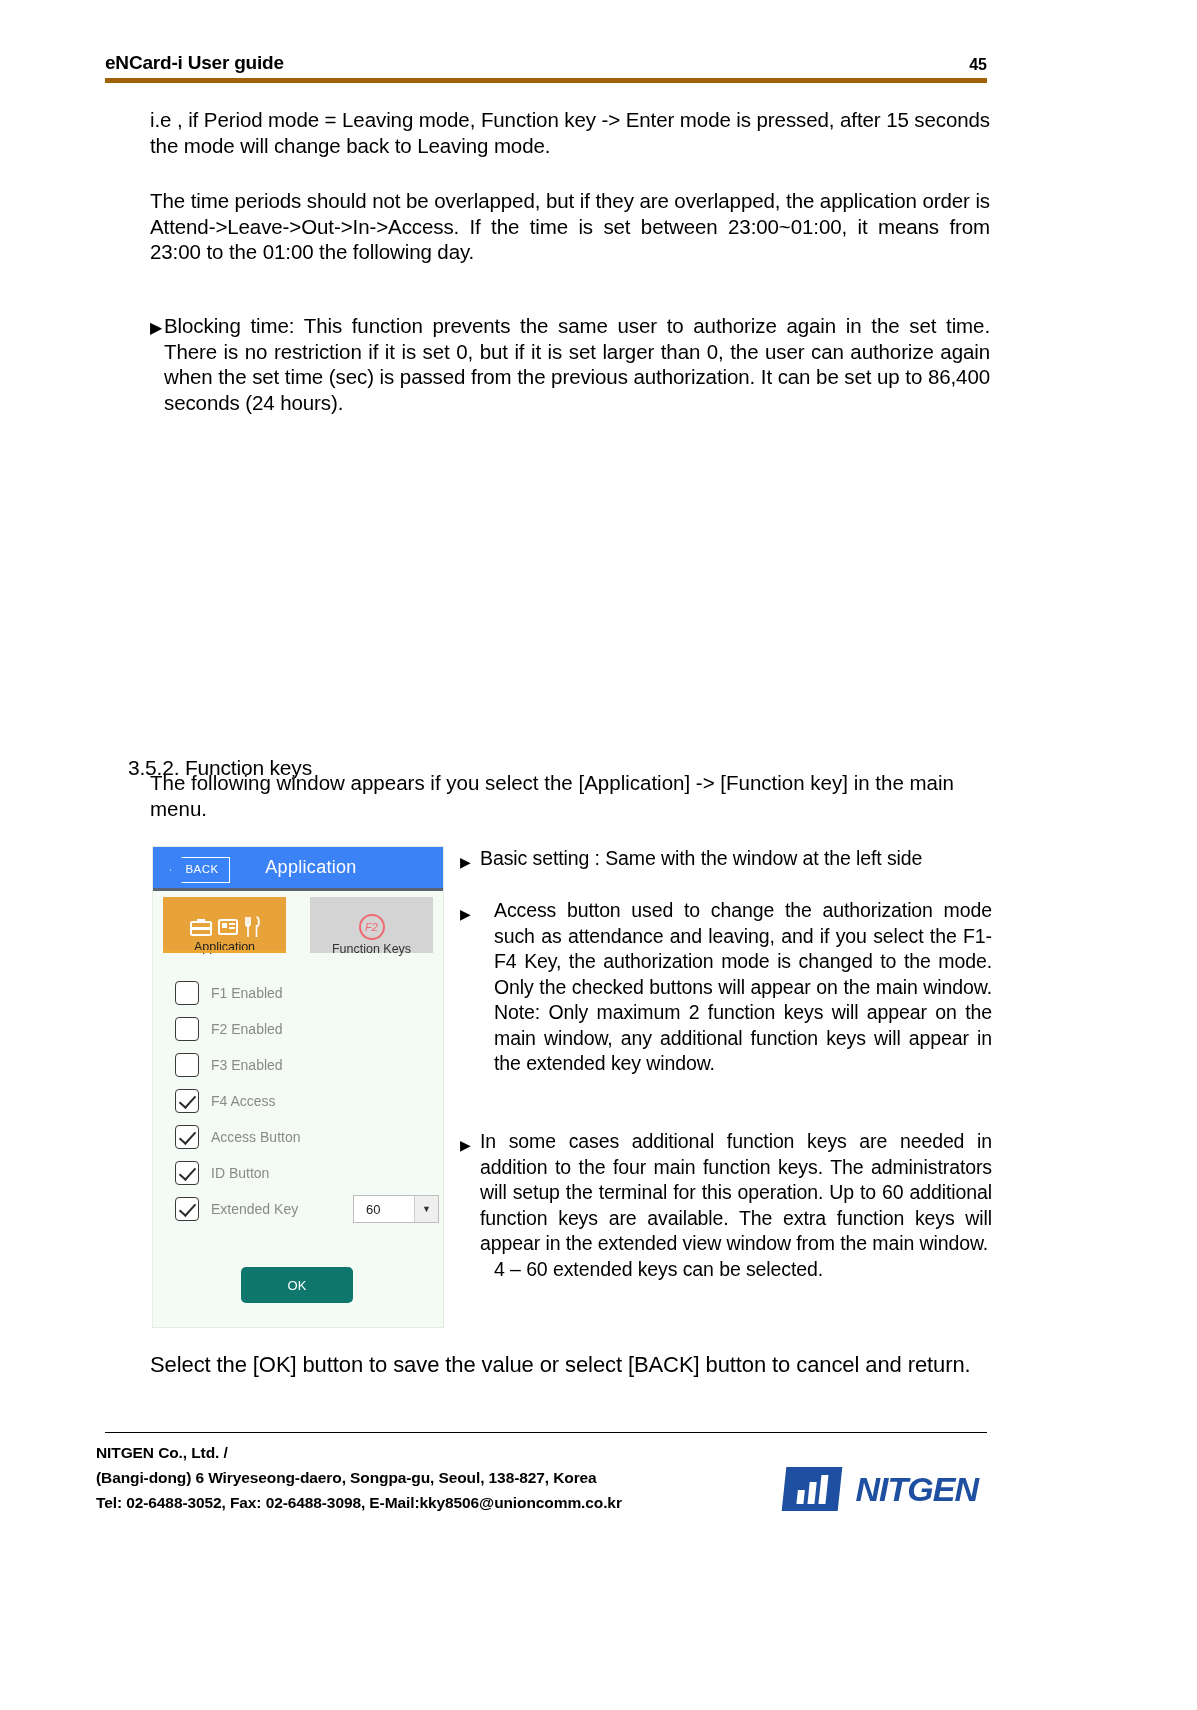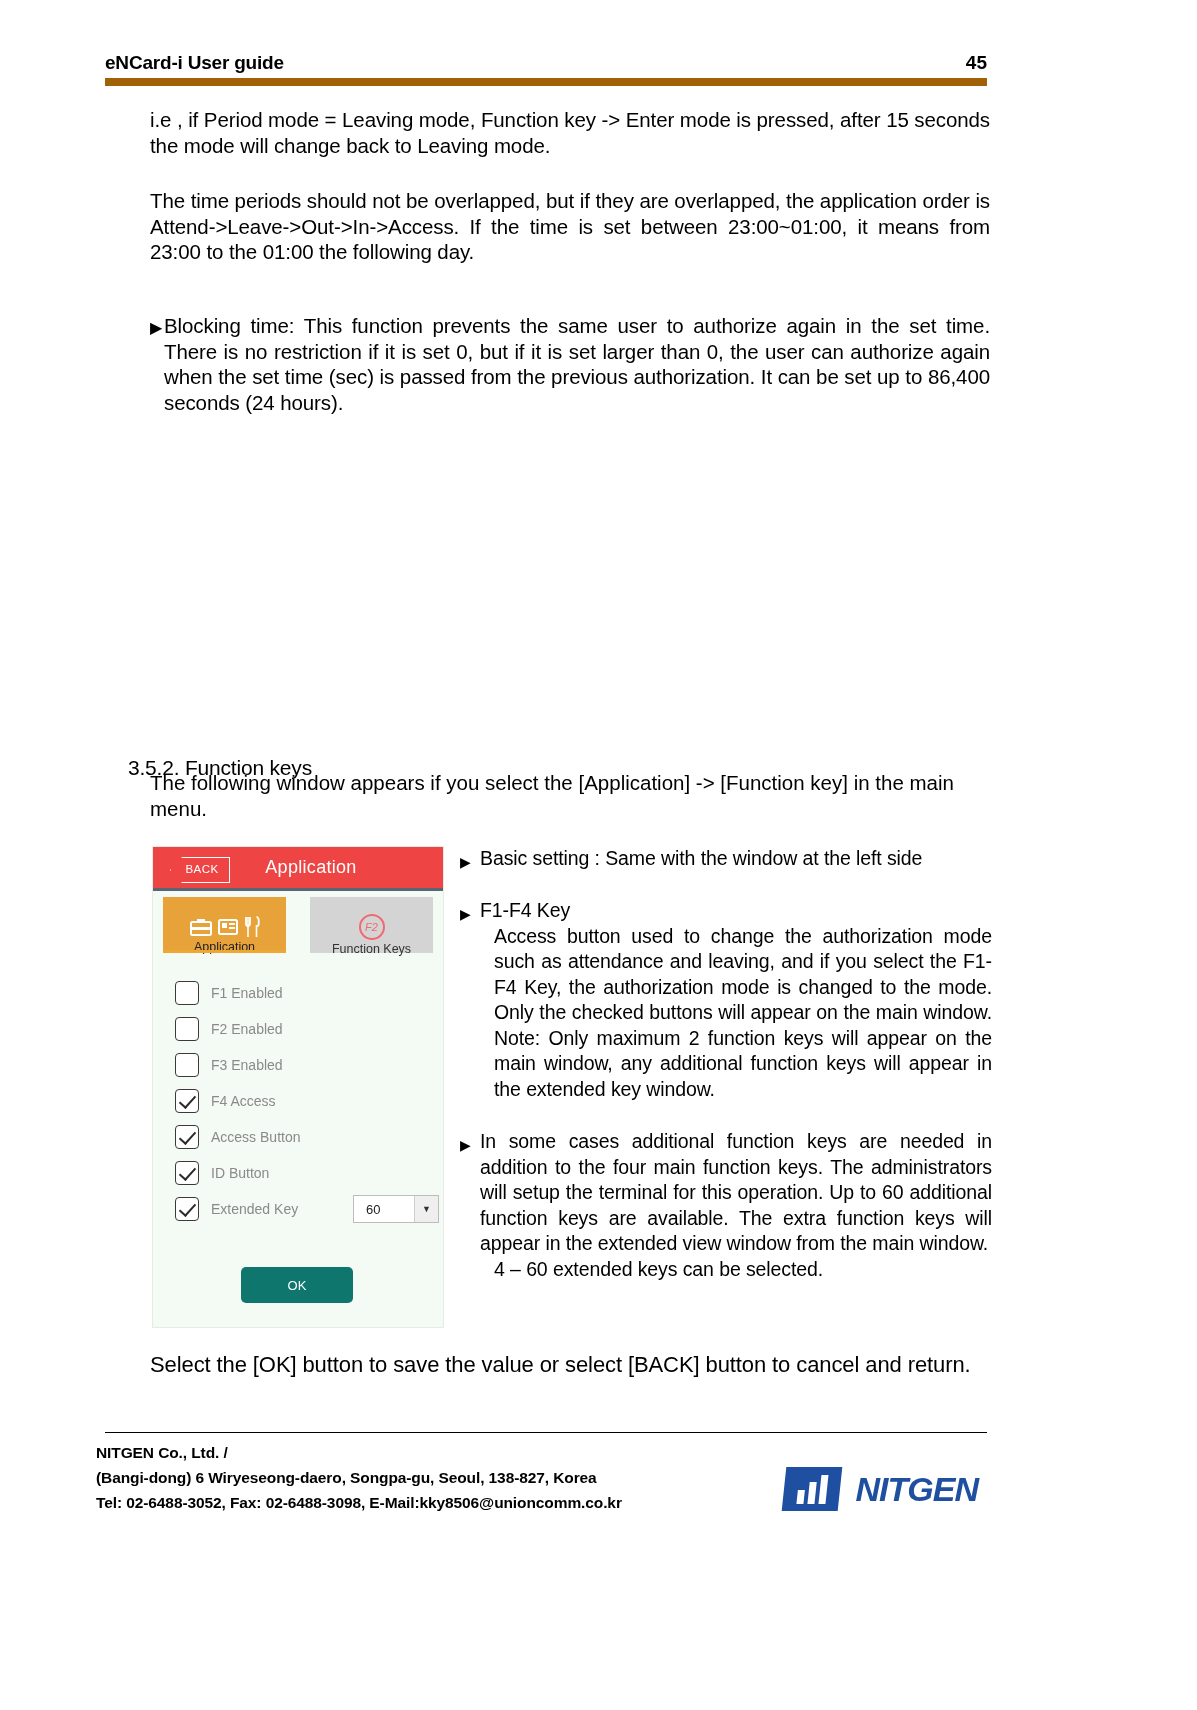--- a/index.html
+++ b/index.html
@@ -24,29 +24,29 @@
   
   .doc-header {
     position: absolute;
     left: 105px;
     top: 52px;
     width: 882px;
     display: flex;
     align-items: flex-end;
     justify-content: space-between;
     padding-bottom: 4px;
-    border-bottom: 8px solid #a16207;
+    border-bottom: 5px solid #a16207;
   }
   .doc-header .title {
     font-size: 19px;
     font-weight: bold;
     letter-spacing: -0.2px;
   }
   .doc-header .pageno {
-    font-size: 19px;
+    font-size: 16px;
     font-weight: bold;
   }
 
   
   .body-text {
     position: absolute;
     font-size: 20.5px;
     line-height: 25.5px;
     text-align: justify;
     color: #000;
@@ -101,21 +101,21 @@
     position: absolute;
     left: 152px;
     top: 846px;
     width: 292px;
     height: 482px;
     background: #f4faf4;
     border: 1px solid #e4ece4;
   }
   .dev-header {
     height: 44px;
-    background: #ef4444;
+    background: #3b82f6;
     position: relative;
     display: flex;
     align-items: center;
     border-bottom: 3px solid #5a6472;
   }
   .back-btn {
     position: absolute;
     left: 17px;
     top: 10px;
     width: 58px;
@@ -465,21 +465,20 @@
 
   <div class="notes">
 
     <div class="note note-a">
       <span class="tri">▶</span>
       <span class="ntxt">Basic setting : Same with the window at the left side</span>
     </div>
 
     <div class="note note-b">
       <span class="tri">▶</span>
-      <span class="nhead">F1-F4 Key</span>
       <span class="nbody">Access button used to change the authorization mode such as attendance and leaving, and if you select the F1-F4 Key, the authorization mode is changed to the mode. Only the checked buttons will appear on the main window. Note: Only maximum 2 function keys will appear on the main window, any additional function keys will appear in the extended key window.</span>
     </div>
 
     <div class="note note-c">
       <span class="tri">▶</span>
       <span class="ntxt">In some cases additional function keys are needed in addition to the four main function keys.    The administrators will setup the terminal for this operation. Up to 60 additional function keys are available. The extra function keys will appear in the extended view window from the main window.</span>
       <span class="nbody">4 – 60 extended keys can be selected.</span>
     </div>
 
   </div>

